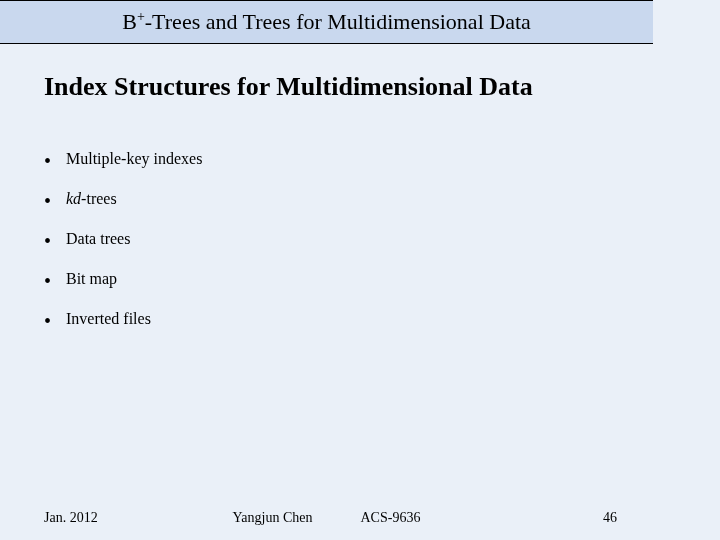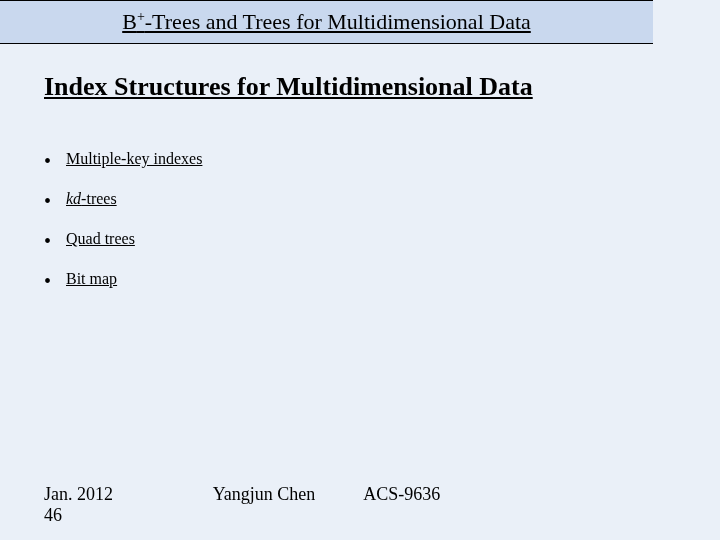--- a/index.html
+++ b/index.html
@@ -9,21 +9,20 @@
     height: 540px;
     font-family: "Times New Roman", Times, serif;
     background: #eaf0f8;
     overflow: hidden;
   }
   .slide {
     position: relative;
     width: 653px;
     height: 540px;
     box-sizing: border-box;
-    text-decoration: underline;
   }
   .title-bar {
     width: 100%;
     height: 44px;
     background: #c9d8ee;
     border-top: 1px solid #000;
     border-bottom: 1px solid #000;
     display: flex;
     align-items: center;
     justify-content: center;
@@ -74,23 +73,22 @@
   }
   .footer {
     position: absolute;
     bottom: 14px;
     left: 0;
     width: 100%;
     display: flex;
     justify-content: space-between;
     padding: 0 36px 0 44px;
     box-sizing: border-box;
-    font-size: 18px;
+    font-size: 14px;
     color: #000;
-    flex-direction: column;
   }
   .footer-center {
     position: absolute;
     left: 50%;
     transform: translateX(-50%);
     display: flex;
     gap: 48px;
   }
 </style>
 </head>
@@ -108,24 +106,27 @@
     <div class="section-heading">Index Structures for Multidimensional Data</div>
 
     <ul class="items">
       <li>
         <span class="italic-part"></span><span>Multiple-key indexes</span>
       </li>
       <li>
         <span class="italic-part">kd</span><span>-trees</span>
       </li>
       <li>
-        <span class="italic-part"></span><span>Quad trees</span>
+        <span class="italic-part"></span><span>Data trees</span>
       </li>
       <li>
         <span class="italic-part"></span><span>Bit map</span>
+      </li>
+      <li>
+        <span class="italic-part"></span><span>Inverted files</span>
       </li>
     </ul>
   </div>
 
   <div class="footer">
     <span>Jan. 2012</span>
     <span class="footer-center">
       <span>Yangjun Chen</span>
       <span>ACS-9636</span>
     </span>

